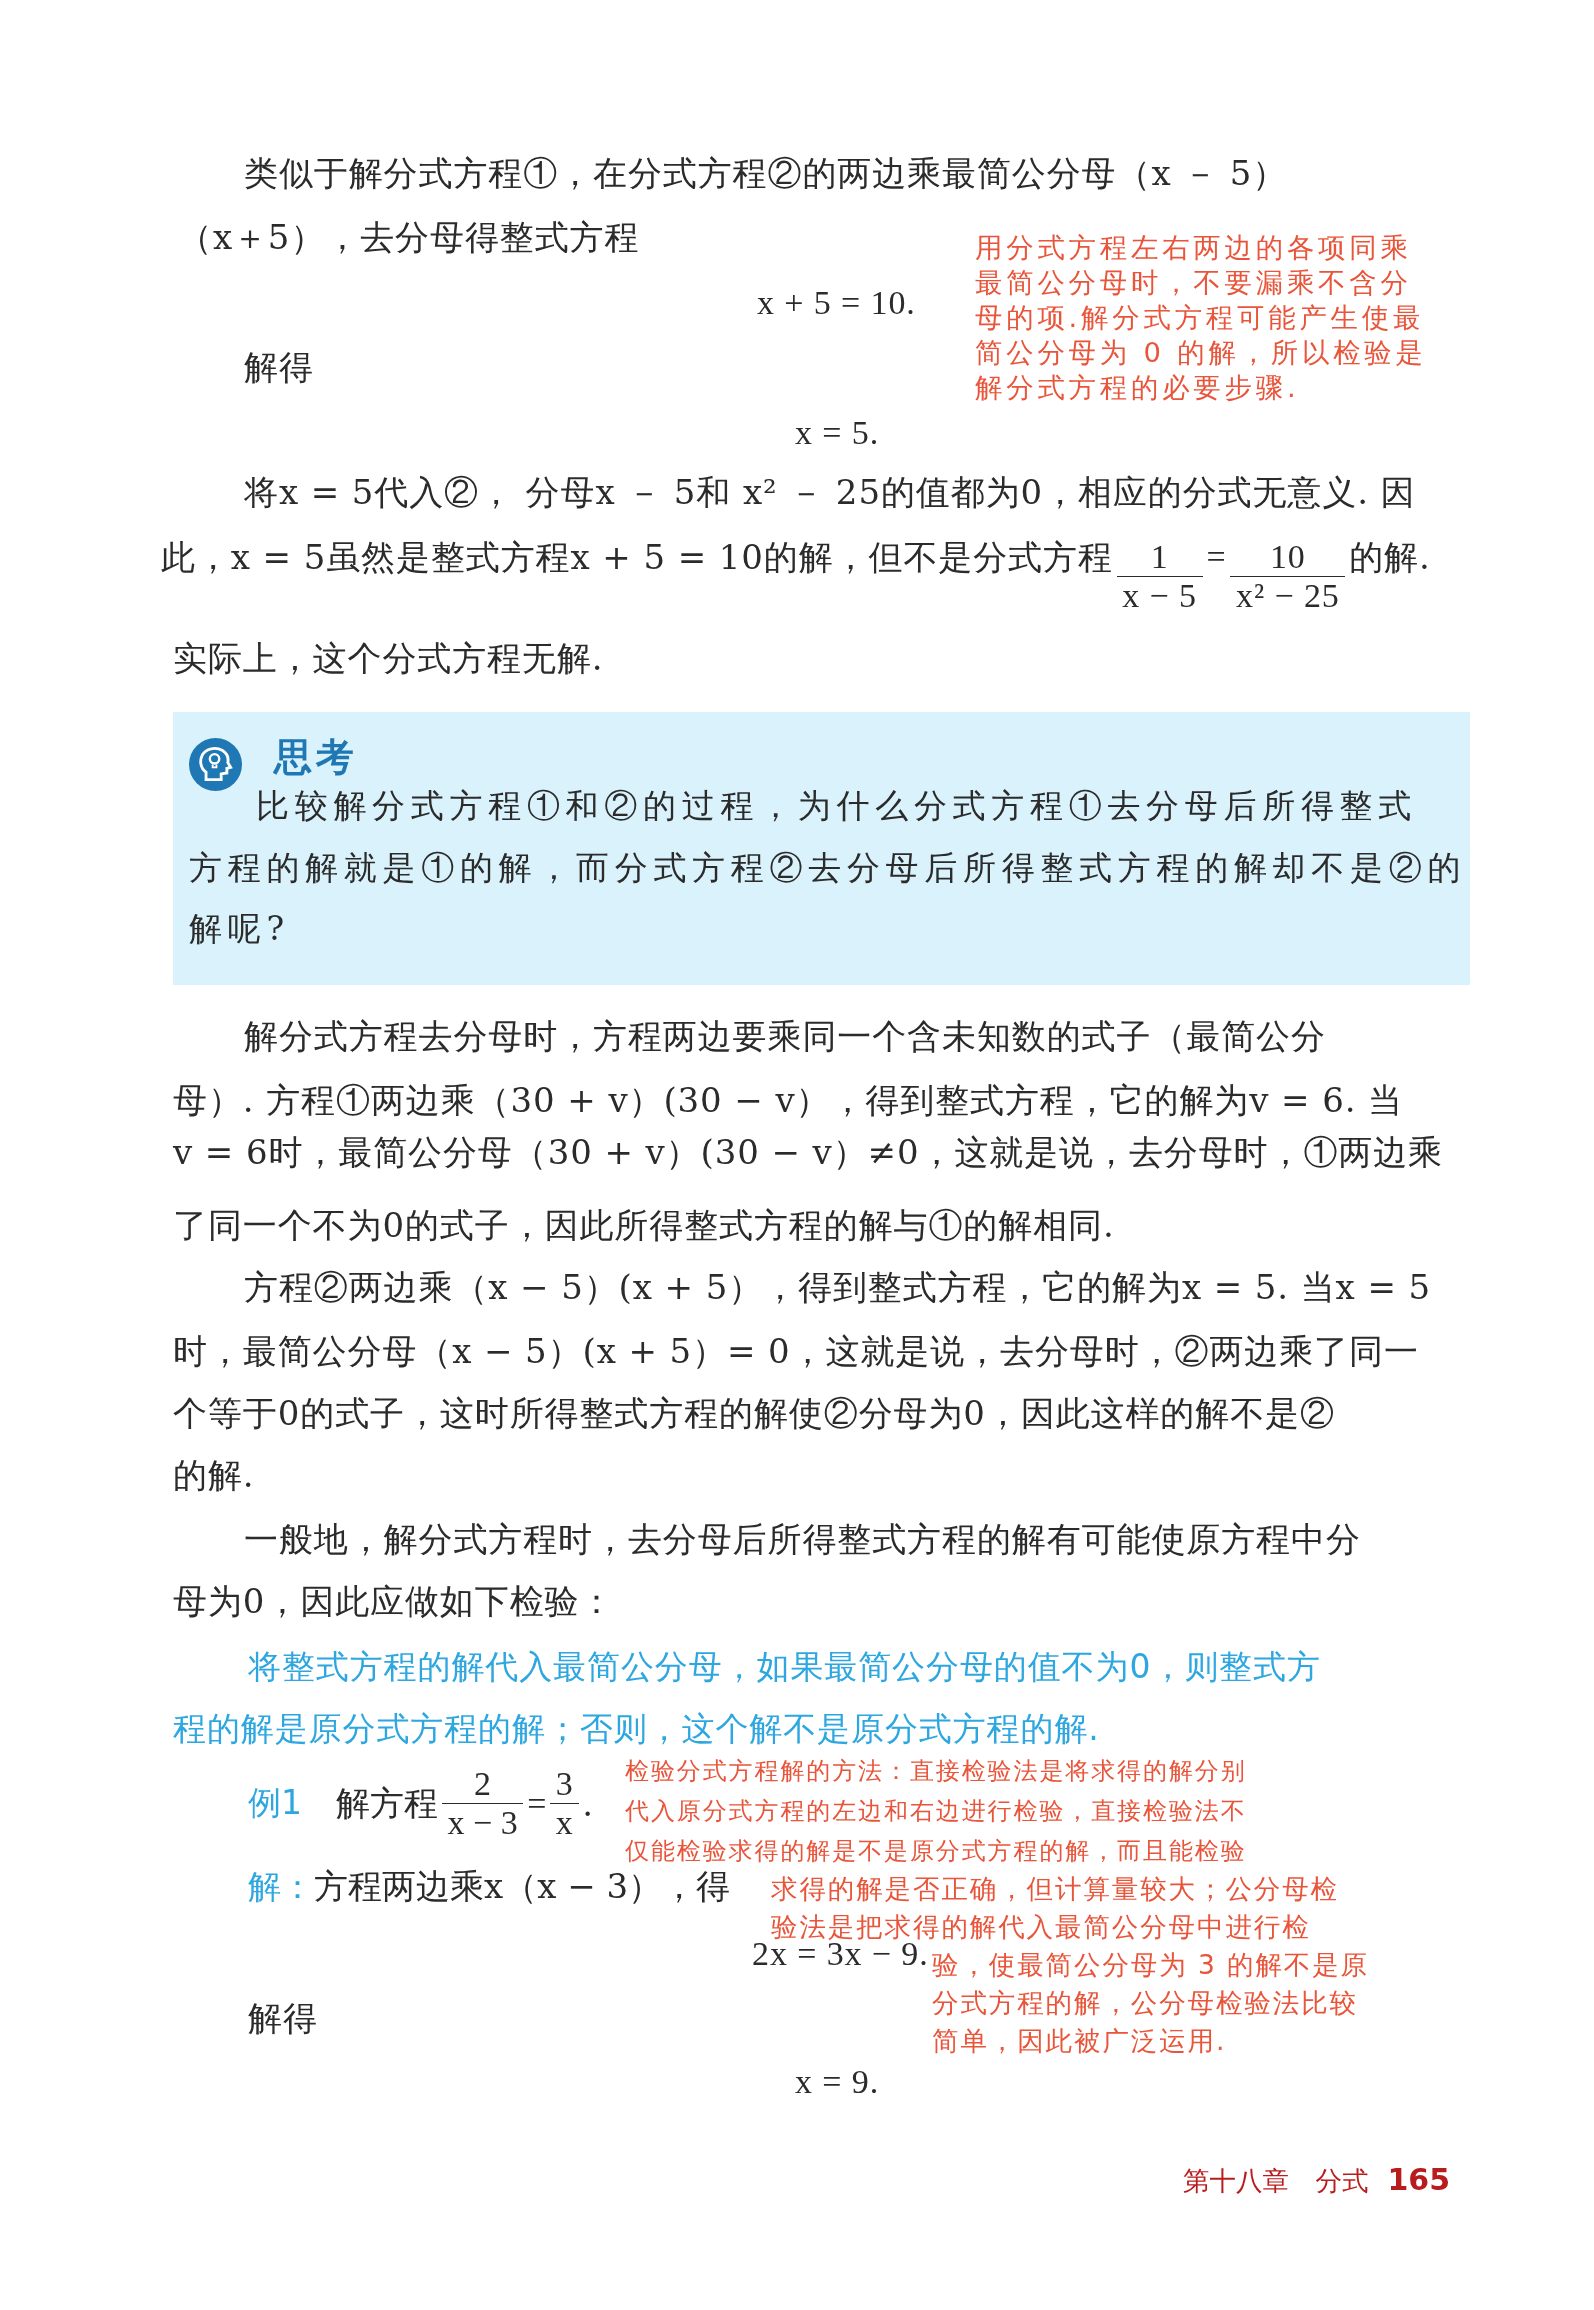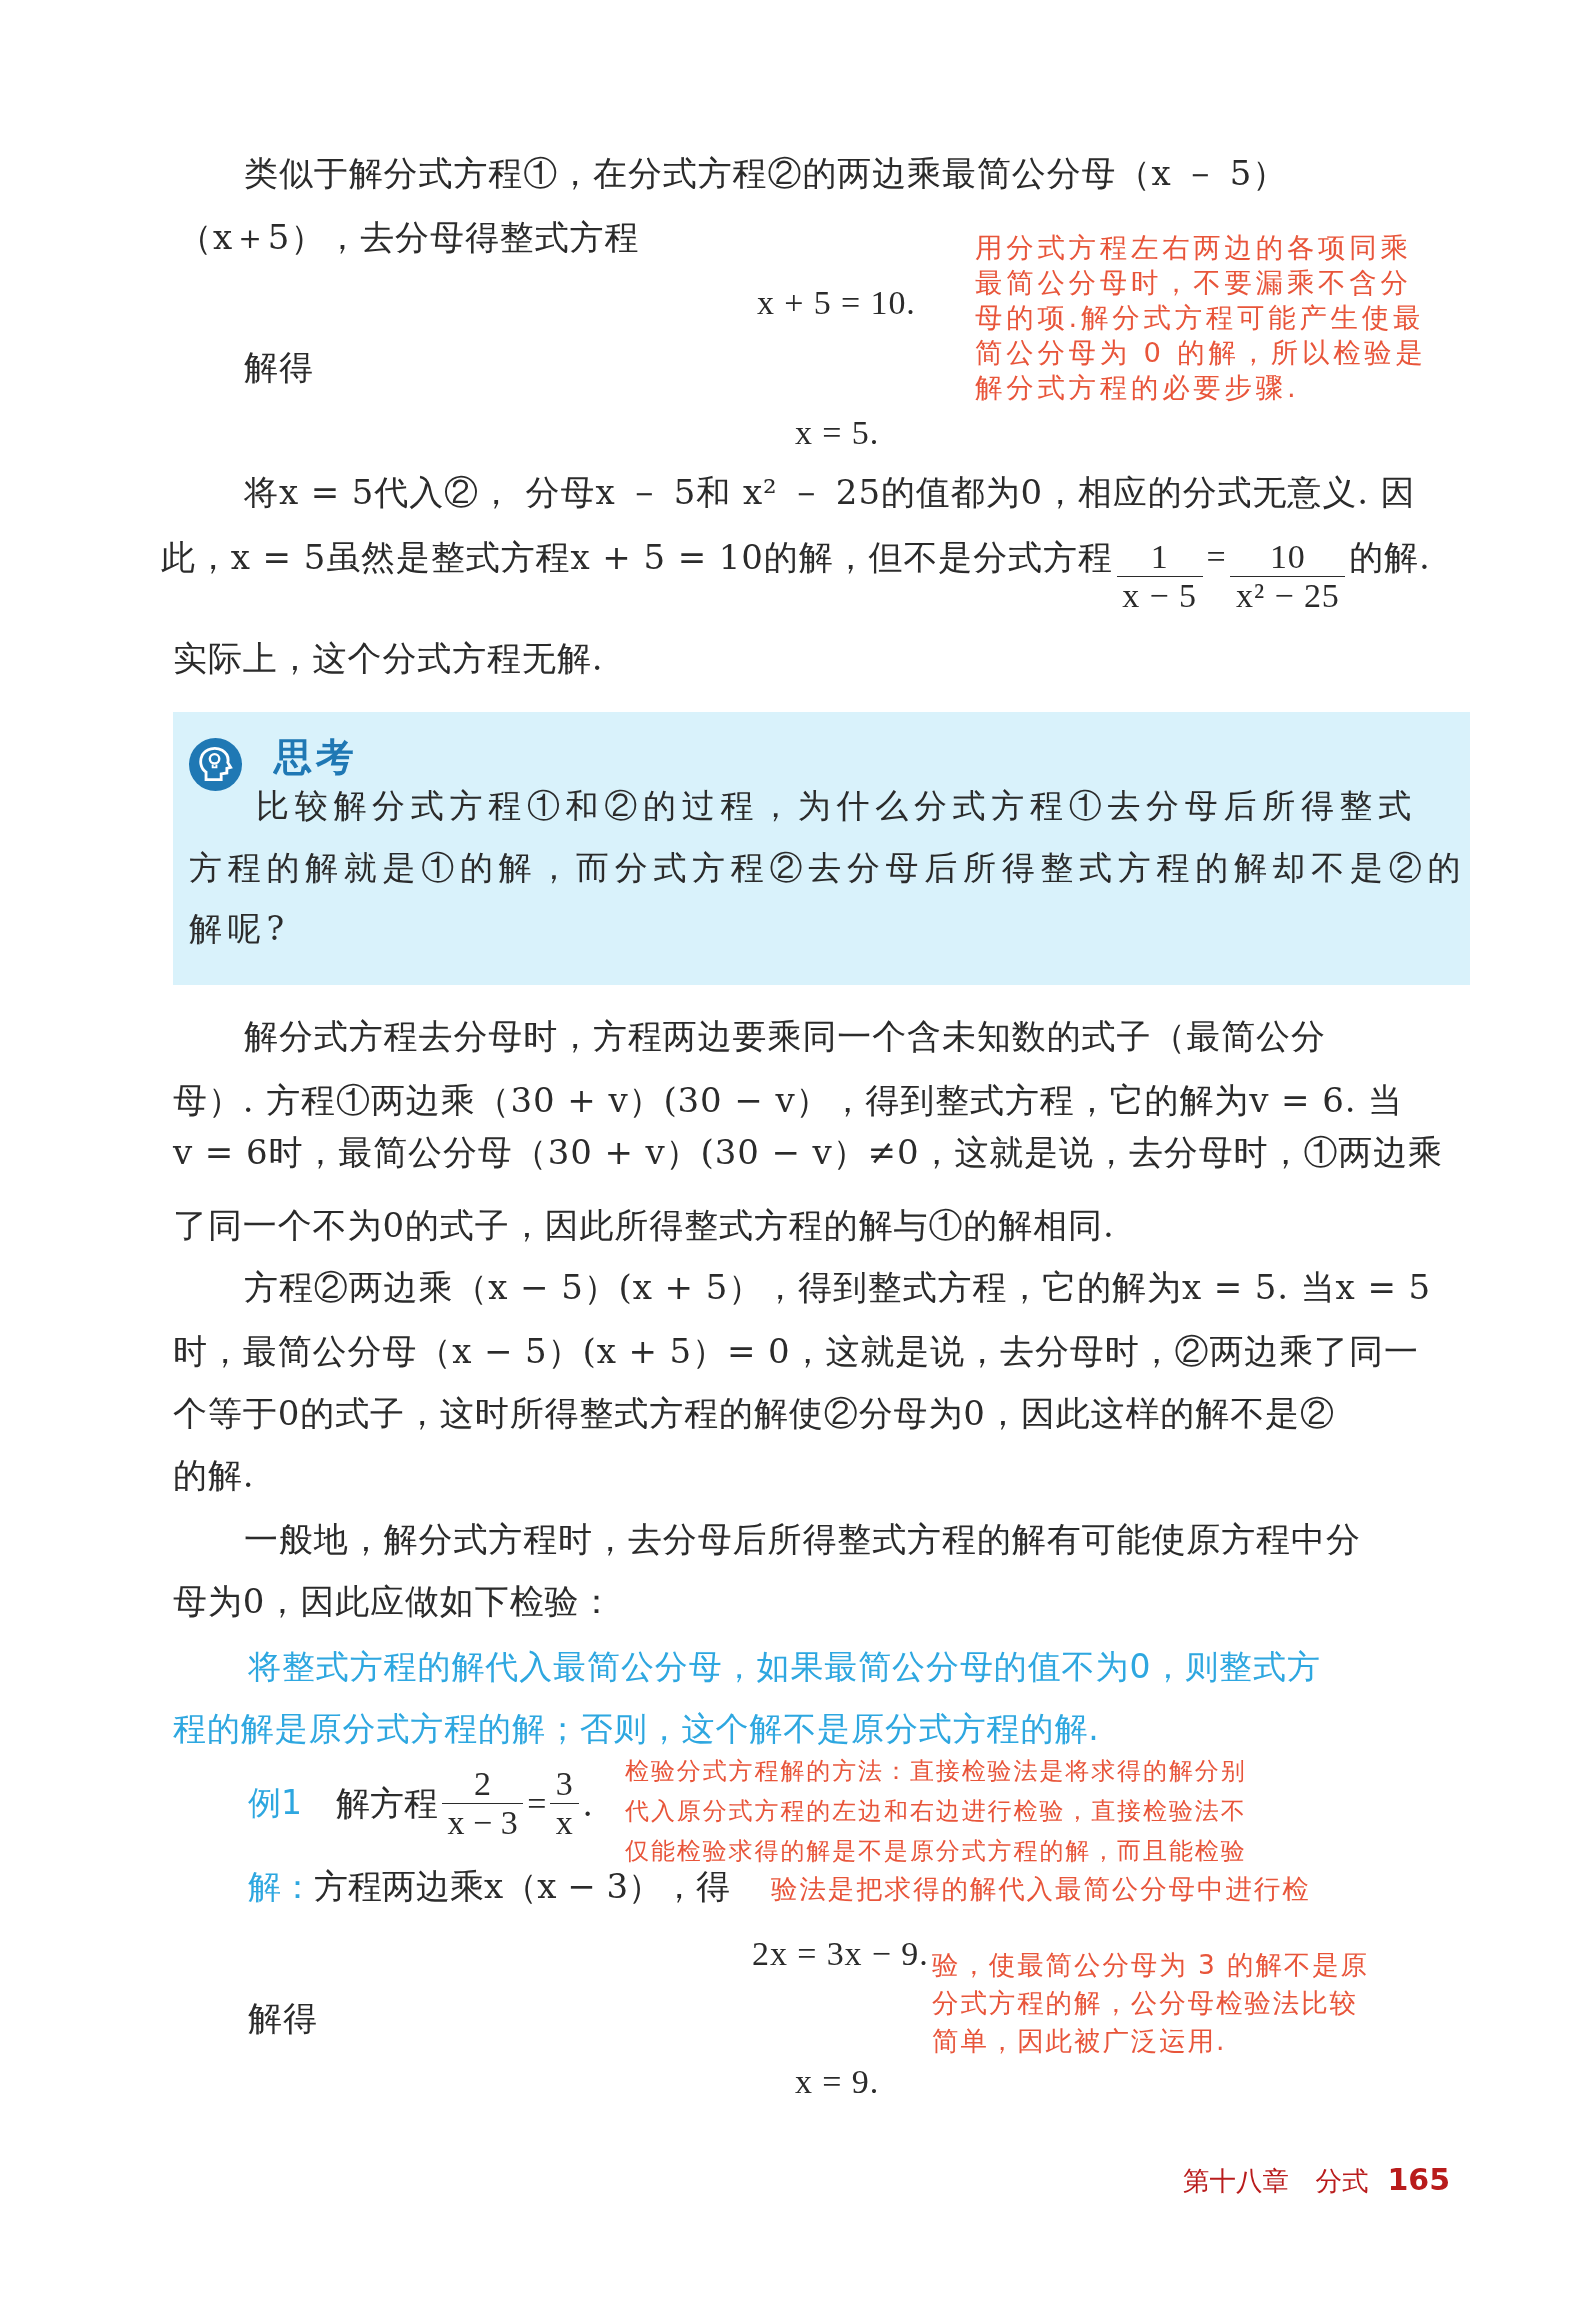--- a/index.html
+++ b/index.html
@@ -131,20 +131,21 @@
 <div class="abs body-text math" style="left:752px; top:1935px;">2x = 3x − 9.</div>
 <div class="abs body-text" style="left:248px; top:1999px;">解得</div>
 <div class="abs body-text math" style="left:795px; top:2063px;">x = 9.</div>
 
 <div class="note" style="left:625px; top:1751px; font-size:24px; line-height:40px; letter-spacing:1.9px;">
   <div>检验分式方程解的方法：直接检验法是将求得的解分别</div>
   <div>代入原分式方程的左边和右边进行检验，直接检验法不</div>
   <div>仅能检验求得的解是不是原分式方程的解，而且能检验</div>
 </div>
 <div class="note" style="left:771px; top:1870px; font-size:26.5px; line-height:38px; letter-spacing:1.9px;">
+  <div>求得的解是否正确，但计算量较大；公分母检</div>
   <div>验法是把求得的解代入最简公分母中进行检</div>
 </div>
 <div class="note" style="left:932px; top:1946px; font-size:26.5px; line-height:38px; letter-spacing:1.9px;">
   <div>验，使最简公分母为 3 的解不是原</div>
   <div>分式方程的解，公分母检验法比较</div>
   <div>简单，因此被广泛运用.</div>
 </div>
 
 <div class="footer">
   <span>第十八章　分式</span><span class="page-num">165</span>

